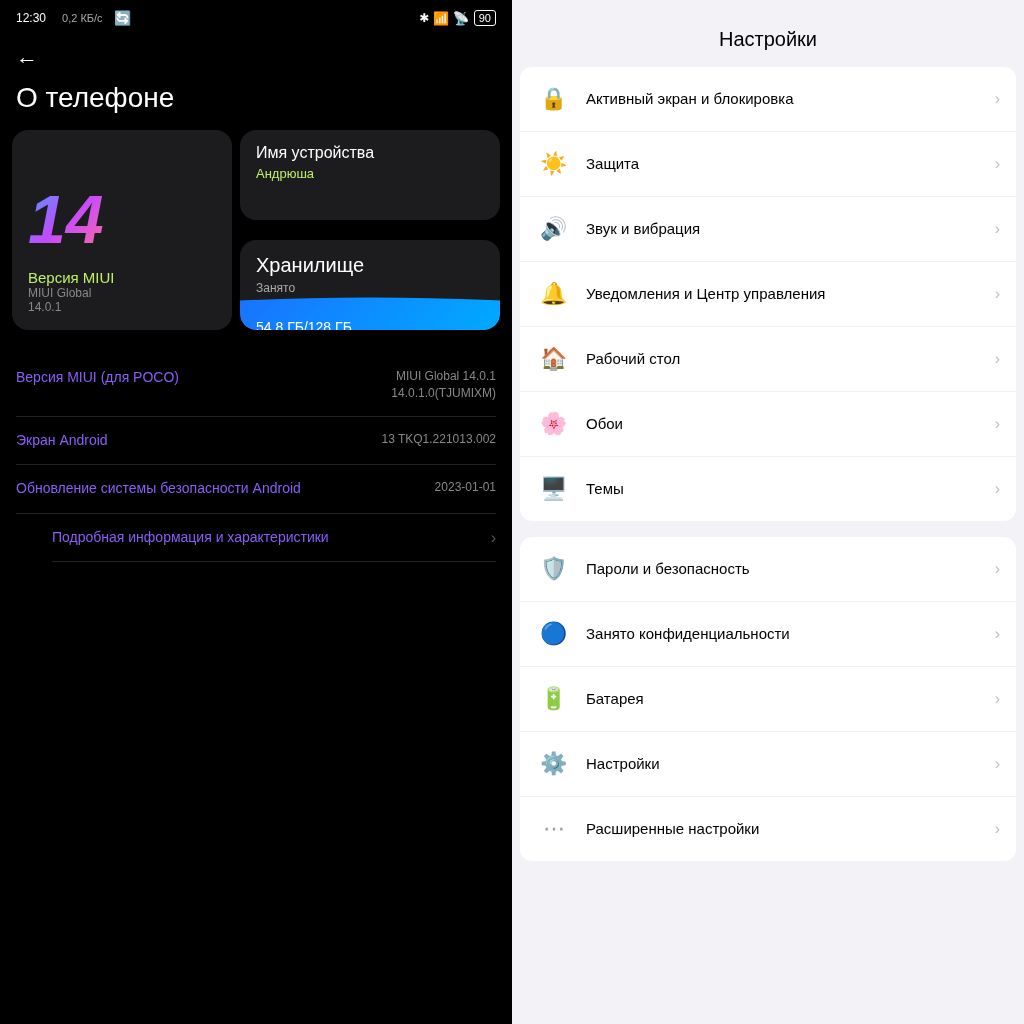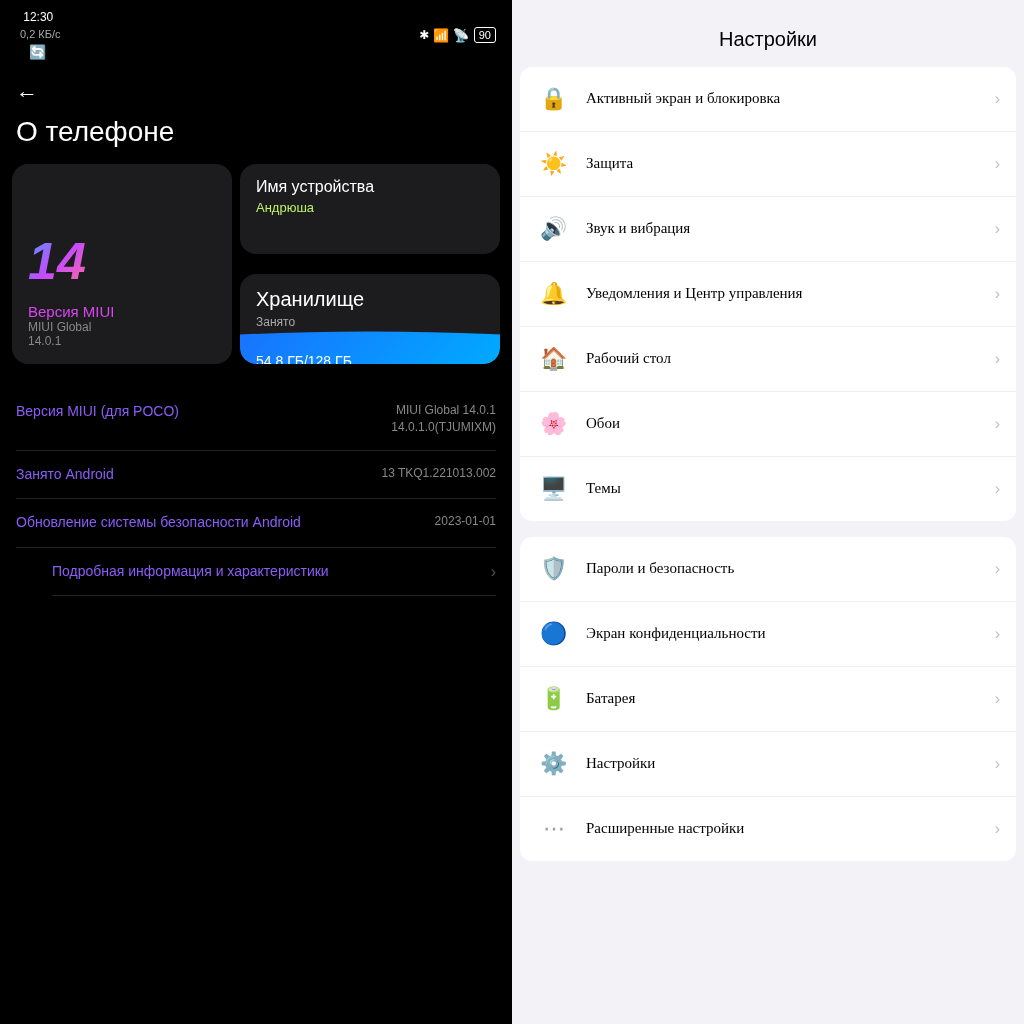--- a/index.html
+++ b/index.html
@@ -25,21 +25,21 @@
 
     .status-bar {
       display: flex;
       justify-content: space-between;
       align-items: center;
       padding: 10px 16px 6px 16px;
       font-size: 12px;
       color: #fff;
     }
 
-    .status-left { display: flex; align-items: center; gap: 4px; flex-direction: column; }
+    .status-left { display: flex; align-items: center; gap: 12px; }
     .status-right { display: flex; align-items: center; gap: 4px; }
 
     .back-btn {
       padding: 12px 16px 4px 16px;
       font-size: 22px;
       cursor: pointer;
       color: #fff;
     }
 
     .page-title {
@@ -67,33 +67,33 @@
     }
 
     .miui-logo {
       display: flex;
       align-items: flex-end;
       margin-bottom: 16px;
       margin-top: 8px;
     }
 
     .miui-14 {
-      font-size: 52px;
+      font-size: 68px;
       font-weight: 700;
       line-height: 1;
       background: linear-gradient(135deg, #4a9eff 0%, #c44aff 50%, #ff6b9d 100%);
       -webkit-background-clip: text;
       -webkit-text-fill-color: transparent;
       background-clip: text;
       font-style: italic;
     }
 
     .miui-card-text {
       font-size: 15px;
-      color: #d946ef;
+      color: #bef264;
       font-weight: 500;
     }
     .miui-card-sub {
       font-size: 12px;
       color: #888;
     }
 
     .right-cards {
       display: flex;
       flex-direction: column;
@@ -266,21 +266,20 @@
       display: flex;
       align-items: center;
       justify-content: center;
       margin-right: 14px;
       font-size: 18px;
       flex-shrink: 0;
     }
 
     .settings-item-text {
       flex: 1;
-      font-family: Liberation Serif, serif;
     }
 
     .settings-item-label {
       font-size: 15px;
       color: #000;
       line-height: 1.3;
     }
 
     .settings-chevron {
       color: #c0c0c0;
@@ -340,21 +339,21 @@
       </div>
     </div>
   </div>
 
   <div class="info-list">
     <div class="info-item">
       <div class="info-label">Версия MIUI (для POCO)</div>
       <div class="info-value">MIUI Global 14.0.1<br>14.0.1.0(TJUMIXM)</div>
     </div>
     <div class="info-item">
-      <div class="info-label">Занято Android</div>
+      <div class="info-label">Экран Android</div>
       <div class="info-value">13 TKQ1.221013.002</div>
     </div>
     <div class="info-item">
       <div class="info-label">Обновление системы безопасности Android</div>
       <div class="info-value">2023-01-01</div>
     </div>
     <div class="info-item-link">
       <div class="info-label">Подробная информация и характеристики</div>
       <span class="chevron-right">›</span>
     </div>
@@ -422,21 +421,21 @@
       <div class="settings-item">
         <div class="settings-icon" style="font-size:22px;">🛡️</div>
         <div class="settings-item-text">
           <div class="settings-item-label">Пароли и безопасность</div>
         </div>
         <span class="settings-chevron">›</span>
       </div>
       <div class="settings-item">
         <div class="settings-icon" style="font-size:22px;">🔵</div>
         <div class="settings-item-text">
-          <div class="settings-item-label">Экран конфиденциальности</div>
+          <div class="settings-item-label">Занято конфиденциальности</div>
         </div>
         <span class="settings-chevron">›</span>
       </div>
       <div class="settings-item">
         <div class="settings-icon" style="font-size:22px;">🔋</div>
         <div class="settings-item-text">
           <div class="settings-item-label">Батарея</div>
         </div>
         <span class="settings-chevron">›</span>
       </div>

